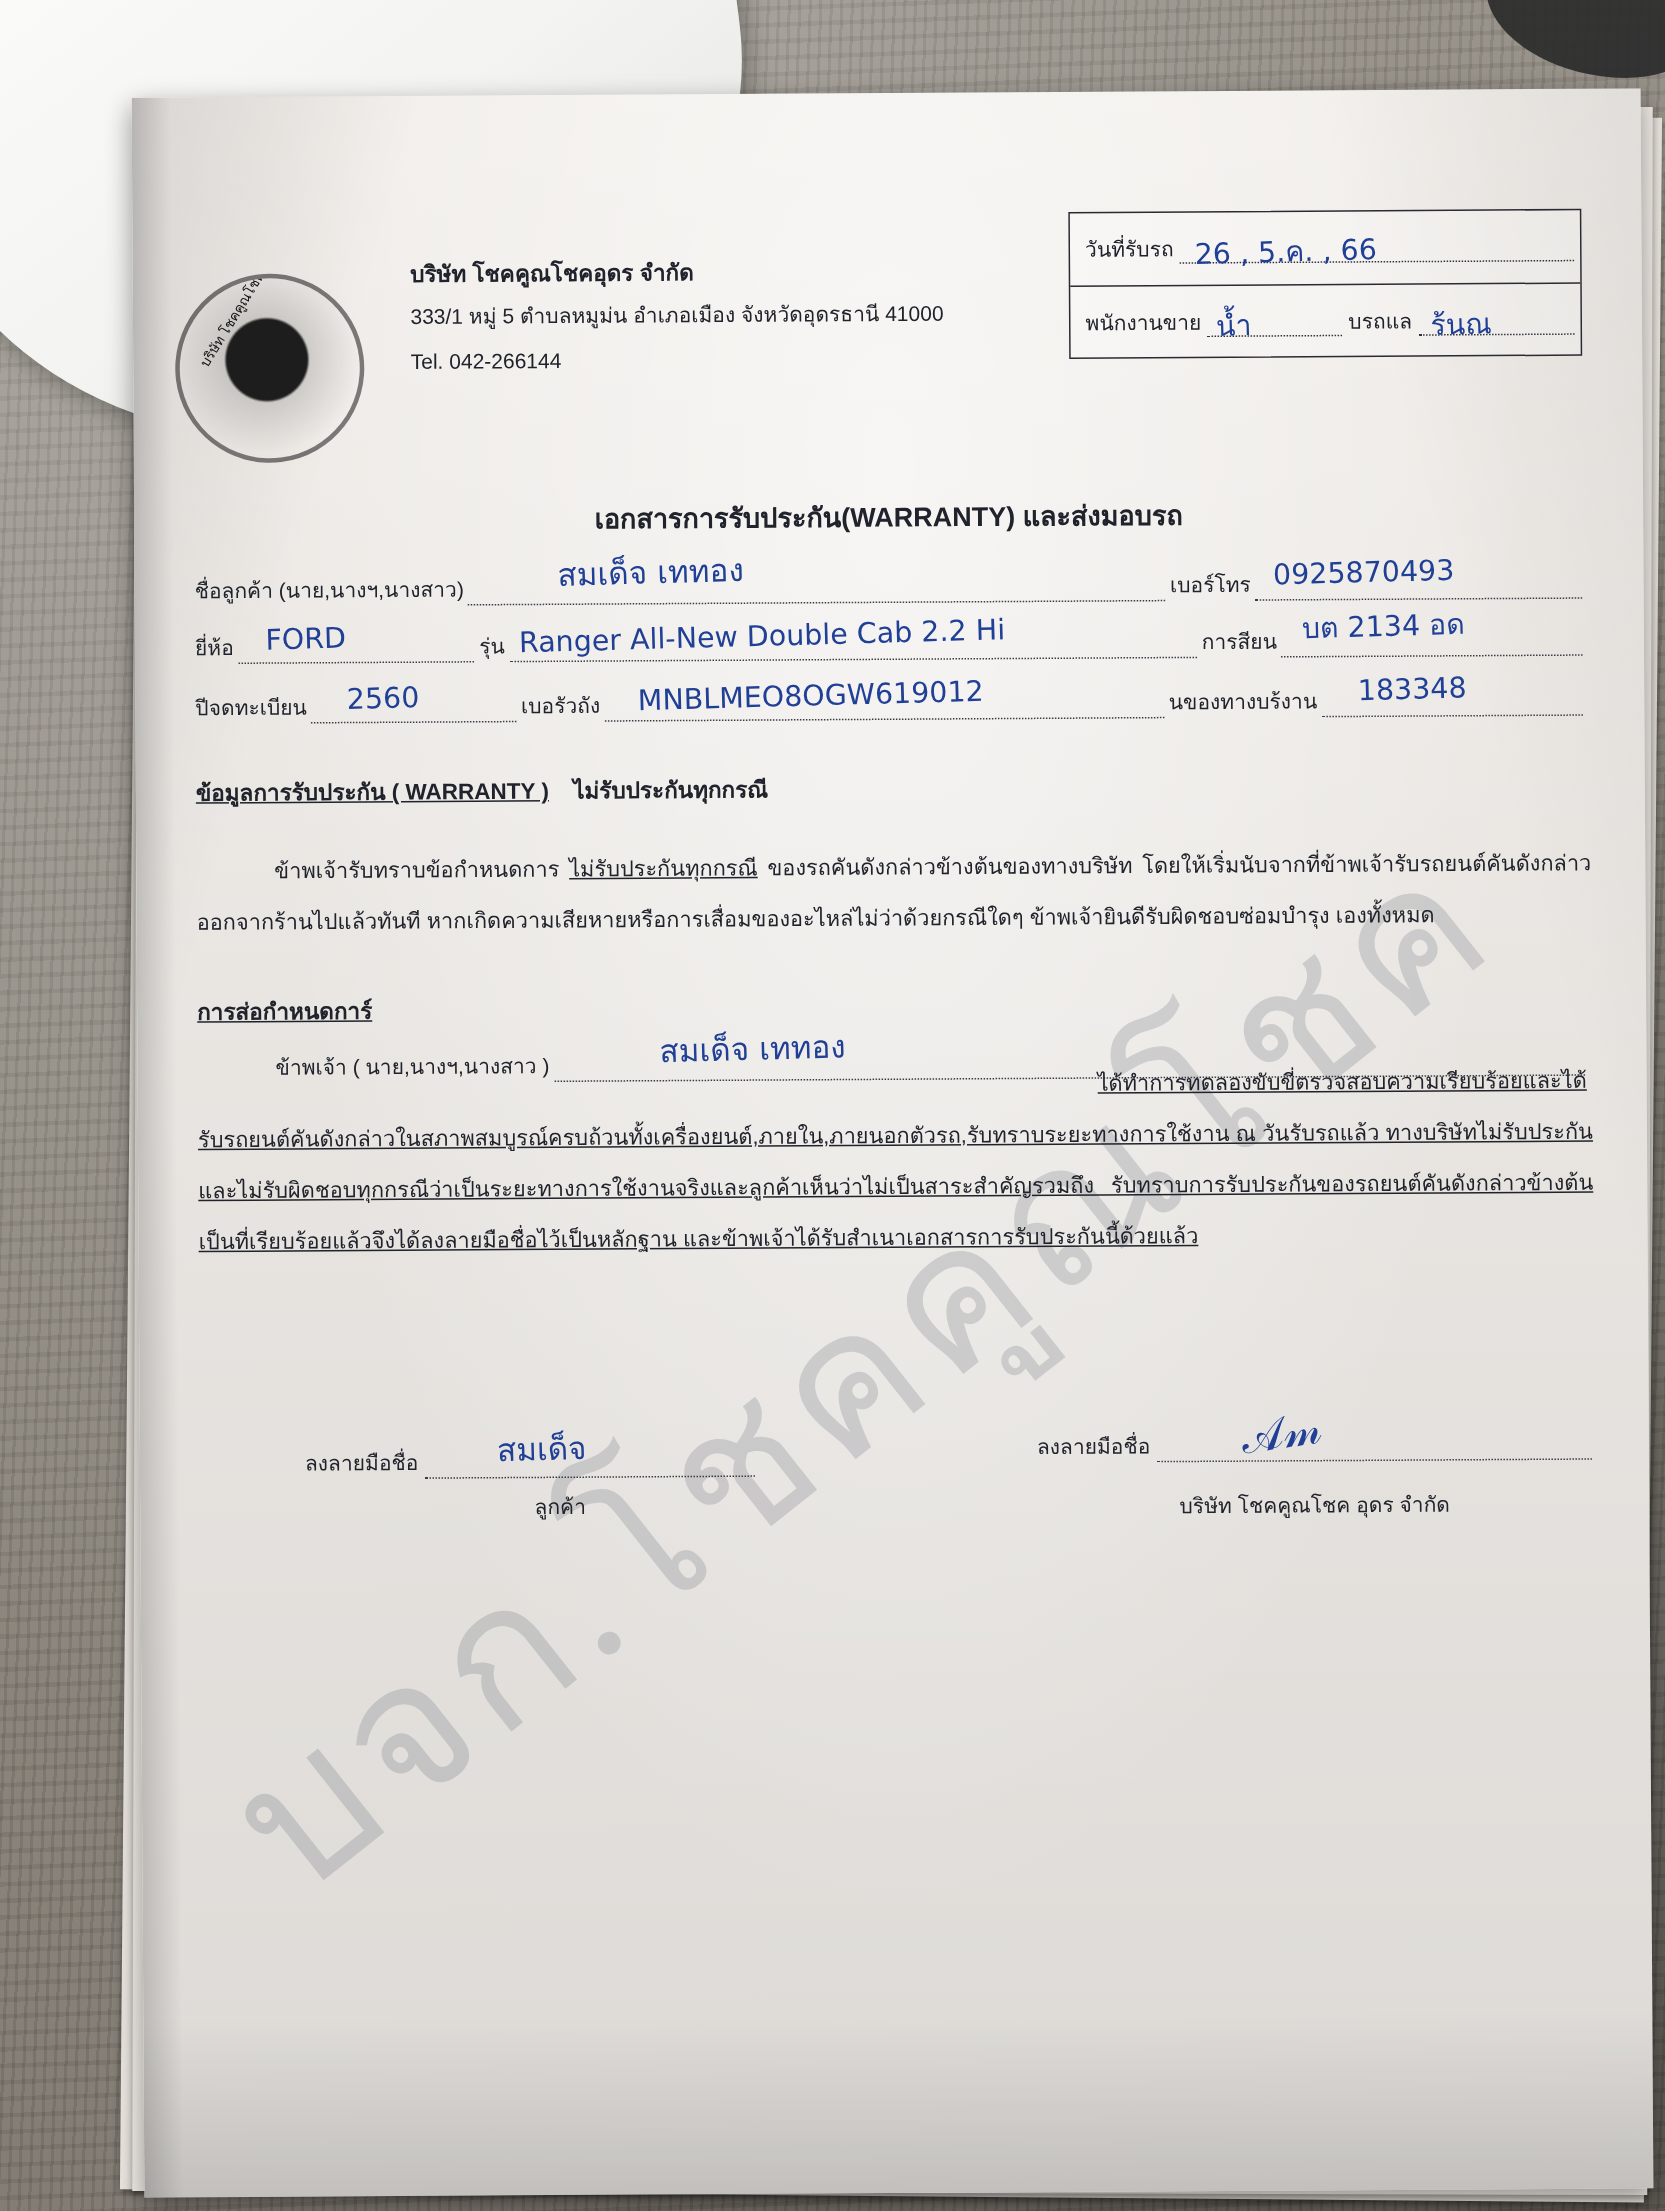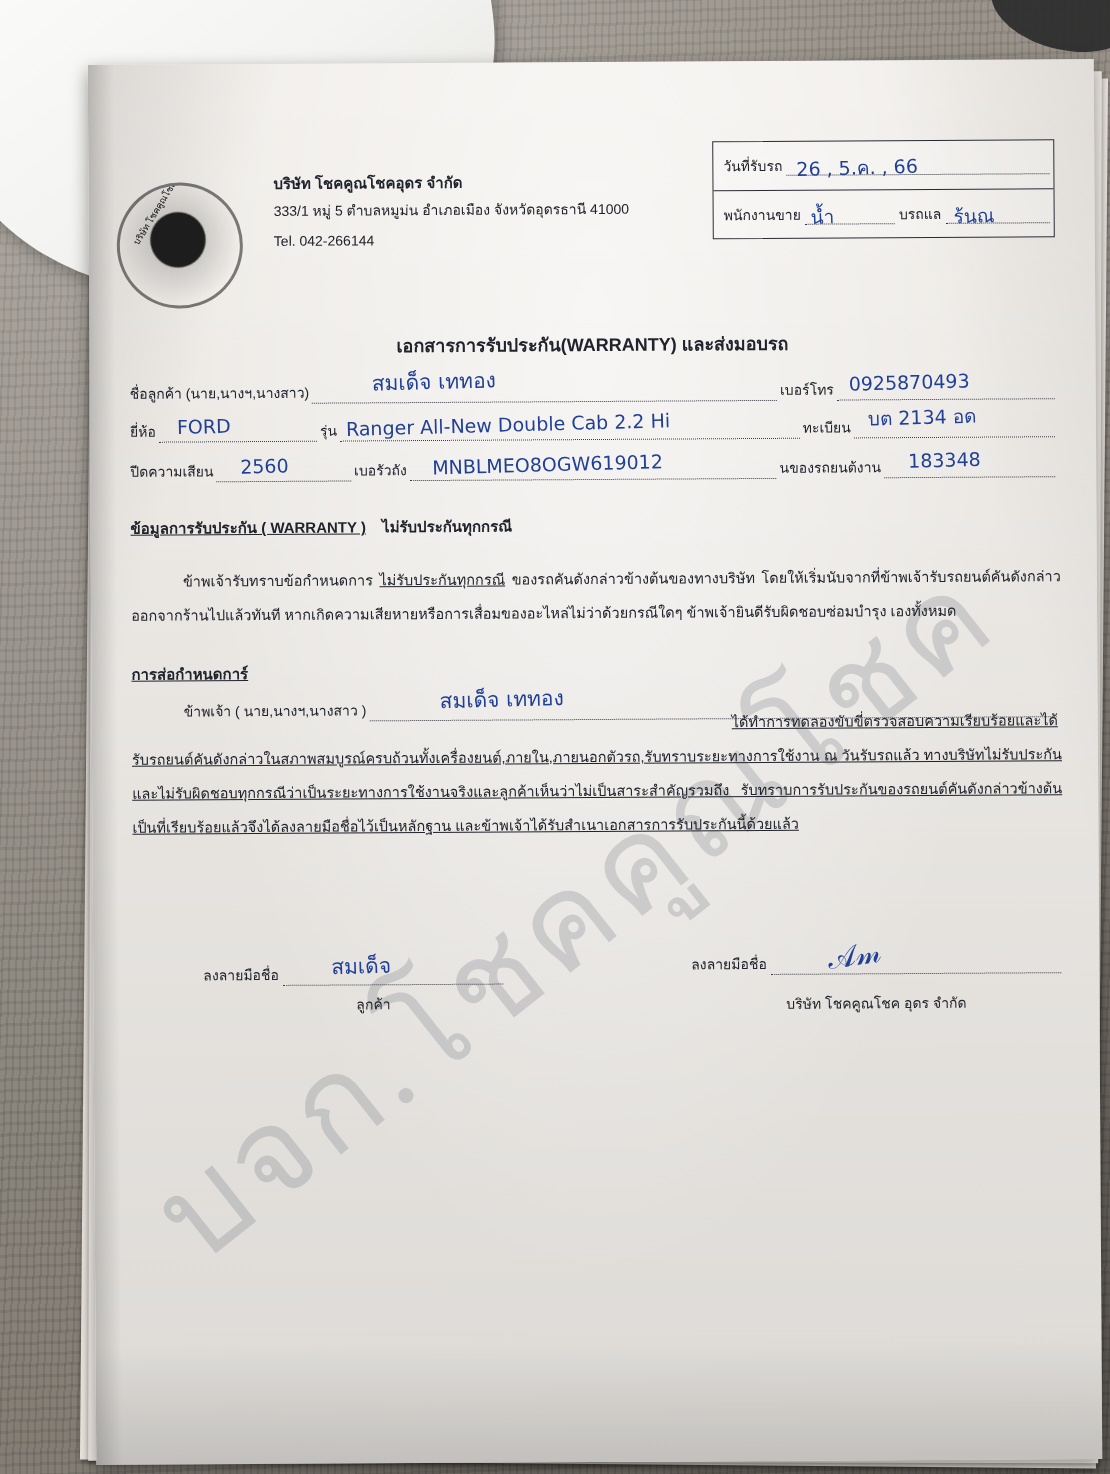--- a/index.html
+++ b/index.html
@@ -211,36 +211,36 @@
 
     <div class="field-row" style="top:356px;">
       <span class="label">ยี่ห้อ</span>
       <span class="fill" style="flex:1.1;">
         <span class="val hw hw-md" style="left:18px;bottom:4px;">FORD</span>
       </span>
       <span class="label">รุ่น</span>
       <span class="fill" style="flex:3.2;">
         <span class="val hw hw-md" style="left:6px;bottom:4px;">Ranger All-New Double Cab 2.2 Hi</span>
       </span>
-      <span class="label">ทะเบียน</span>
+      <span class="label">การสียน</span>
       <span class="fill" style="flex:1.4;">
         <span class="val hw hw-md" style="left:14px;bottom:5px;">บต 2134 อด</span>
       </span>
     </div>
 
     <div class="field-row" style="top:396px;">
-      <span class="label">ปีดความเสียน</span>
+      <span class="label">ปีจดทะเบียน</span>
       <span class="fill" style="flex:1.1;">
         <span class="val hw hw-md" style="left:24px;bottom:4px;">2560</span>
       </span>
       <span class="label">เบอรัวถัง</span>
       <span class="fill" style="flex:3.0;">
         <span class="val hw hw-md" style="left:22px;bottom:4px;">MNBLMEO8OGW619012</span>
       </span>
-      <span class="label">นของรถยนต้งาน</span>
+      <span class="label">นของทางบร้งาน</span>
       <span class="fill" style="flex:1.4;">
         <span class="val hw hw-md" style="left:24px;bottom:6px;">183348</span>
       </span>
     </div>
 
     <div class="section-head" style="top:452px;">
       <span class="u">ข้อมูลการรับประกัน ( WARRANTY )</span>
       <span style="margin-left:12px;">ไม่รับประกันทุกกรณี</span>
     </div>
 

